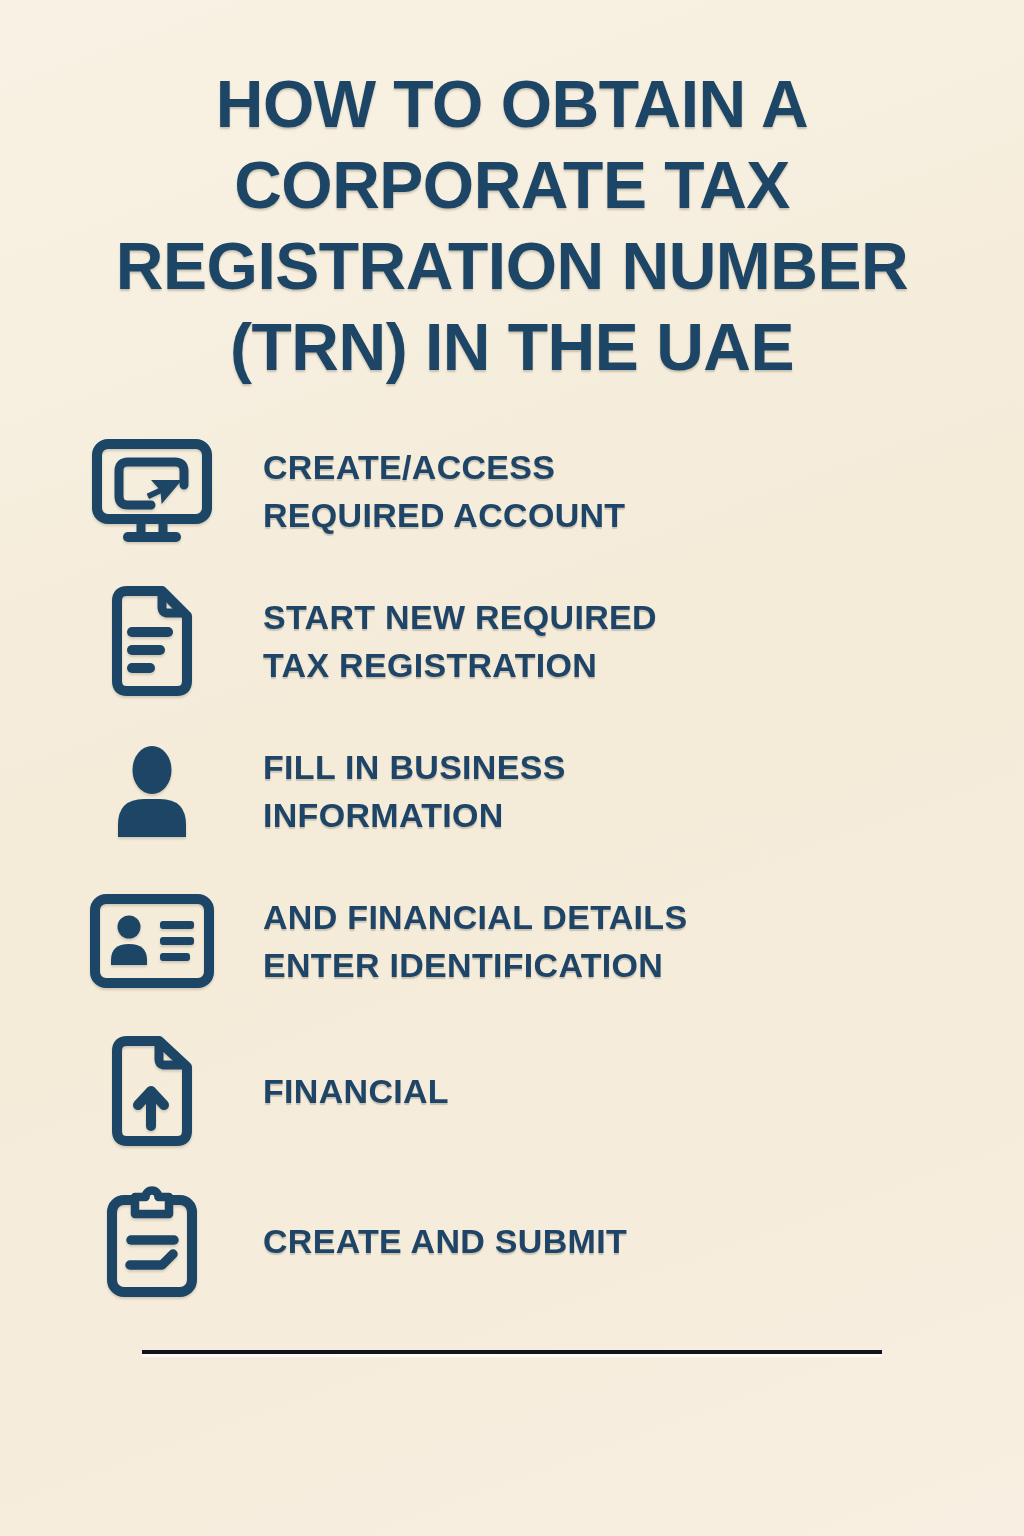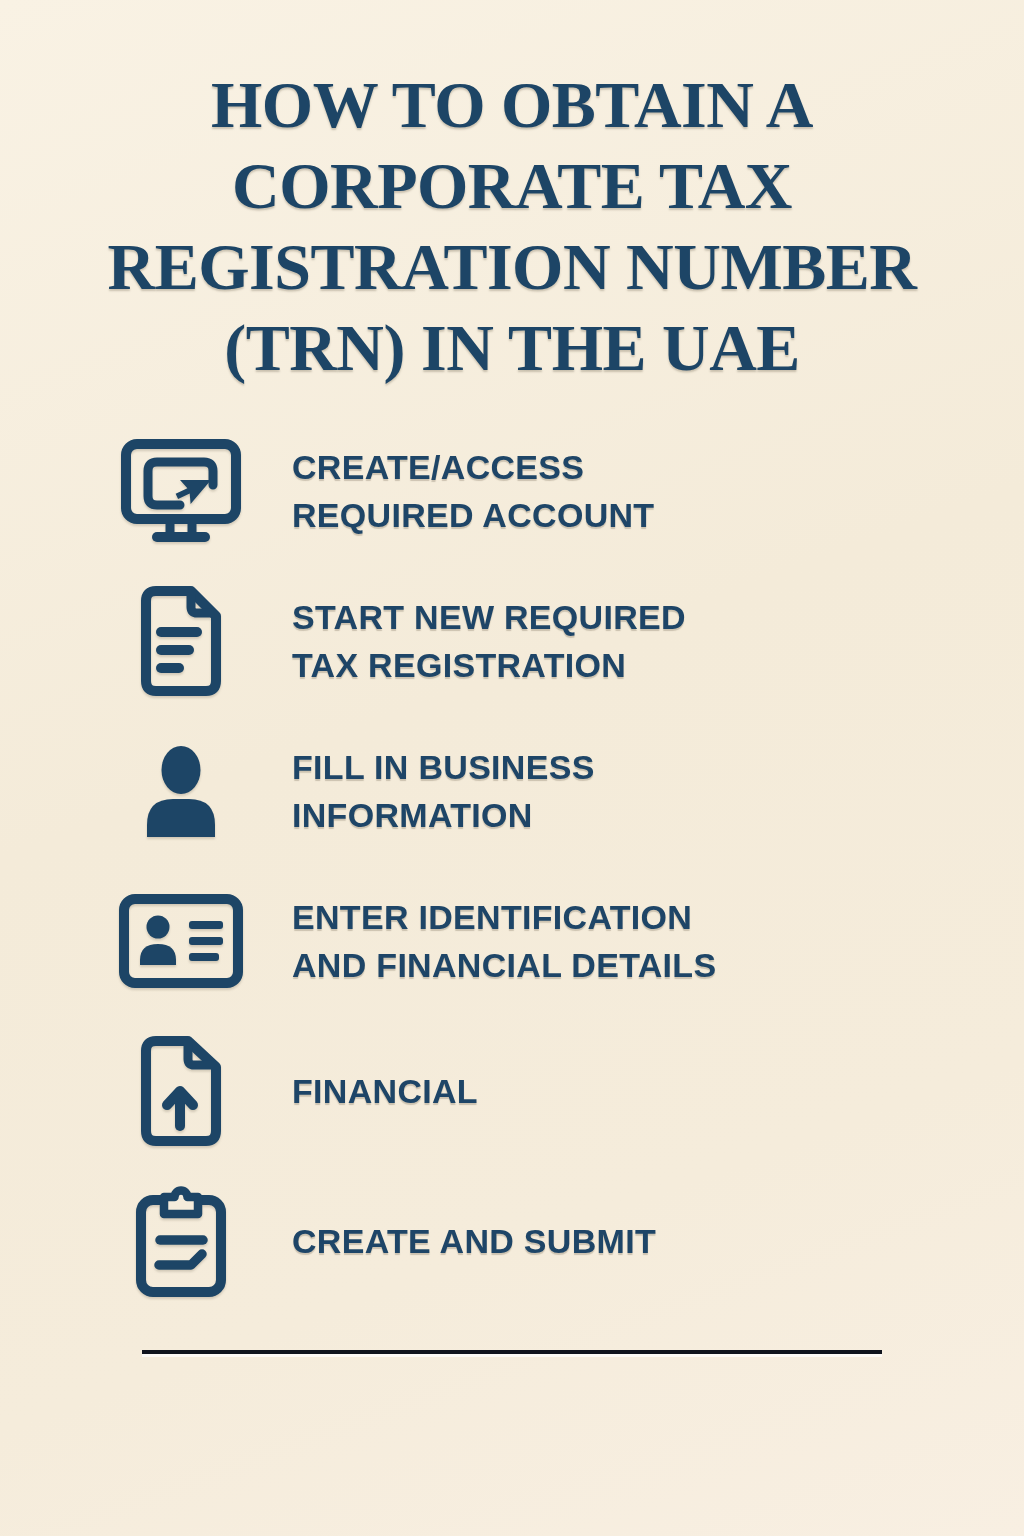--- a/index.html
+++ b/index.html
@@ -17,28 +17,27 @@
   }
   .title {
     margin-top: 64px;
     text-align: center;
     font-weight: 700;
     font-size: 66px;
     line-height: 81px;
     letter-spacing: -0.5px;
     color: #1d4566;
     text-shadow: 0 2px 2px rgba(130, 118, 98, 0.38);
-    font-family: Liberation Serif, serif;
   }
   .steps { margin-top: 28px; }
   .step {
     height: 150px;
     display: flex;
     align-items: center;
-    padding-left: 116px;
+    padding-left: 87px;
     box-sizing: border-box;
   }
   .icon-box {
     width: 130px;
     display: flex;
     align-items: center;
     justify-content: center;
     flex: 0 0 130px;
   }
   .icon-box svg { color: #1d4566; filter: drop-shadow(0 2px 1px rgba(130,118,98,0.3)); }
@@ -123,22 +122,22 @@
         <svg width="124" height="94" viewBox="0 0 124 94" fill="none" xmlns="http://www.w3.org/2000/svg">
           <rect x="5" y="5" width="114" height="84" rx="11" stroke="currentColor" stroke-width="10"></rect>
           <circle cx="39" cy="33" r="11.5" fill="currentColor"></circle>
           <path d="M21 71 V66 Q21 50 39 50 Q57 50 57 66 V71 Z" fill="currentColor"></path>
           <rect x="70" y="27" width="34" height="8" rx="3" fill="currentColor"></rect>
           <rect x="70" y="43" width="34" height="8" rx="3" fill="currentColor"></rect>
           <rect x="70" y="59" width="30" height="8" rx="3" fill="currentColor"></rect>
         </svg>
       </div>
       <div class="label">
+        <div>AND FINANCIAL DETAILS</div>
         <div>ENTER IDENTIFICATION</div>
-        <div>AND FINANCIAL DETAILS</div>
       </div>
     </div>
 
     <div class="step">
       <div class="icon-box">
         <svg width="90" height="112" viewBox="0 0 90 112" fill="none" xmlns="http://www.w3.org/2000/svg">
           <path d="M52 6 H20 Q10 6 10 16 V96 Q10 106 20 106 H70 Q80 106 80 96 V32 Z" stroke="currentColor" stroke-width="10" stroke-linejoin="round"></path>
           <path d="M52 9 V24 Q52 30 58 30 H77" stroke="currentColor" stroke-width="9" stroke-linejoin="round"></path>
           <path d="M44 91 V58" stroke="currentColor" stroke-width="10" stroke-linecap="round"></path>
           <path d="M31 70 L44 56 L57 70" stroke="currentColor" stroke-width="10" stroke-linecap="round" stroke-linejoin="round"></path>

